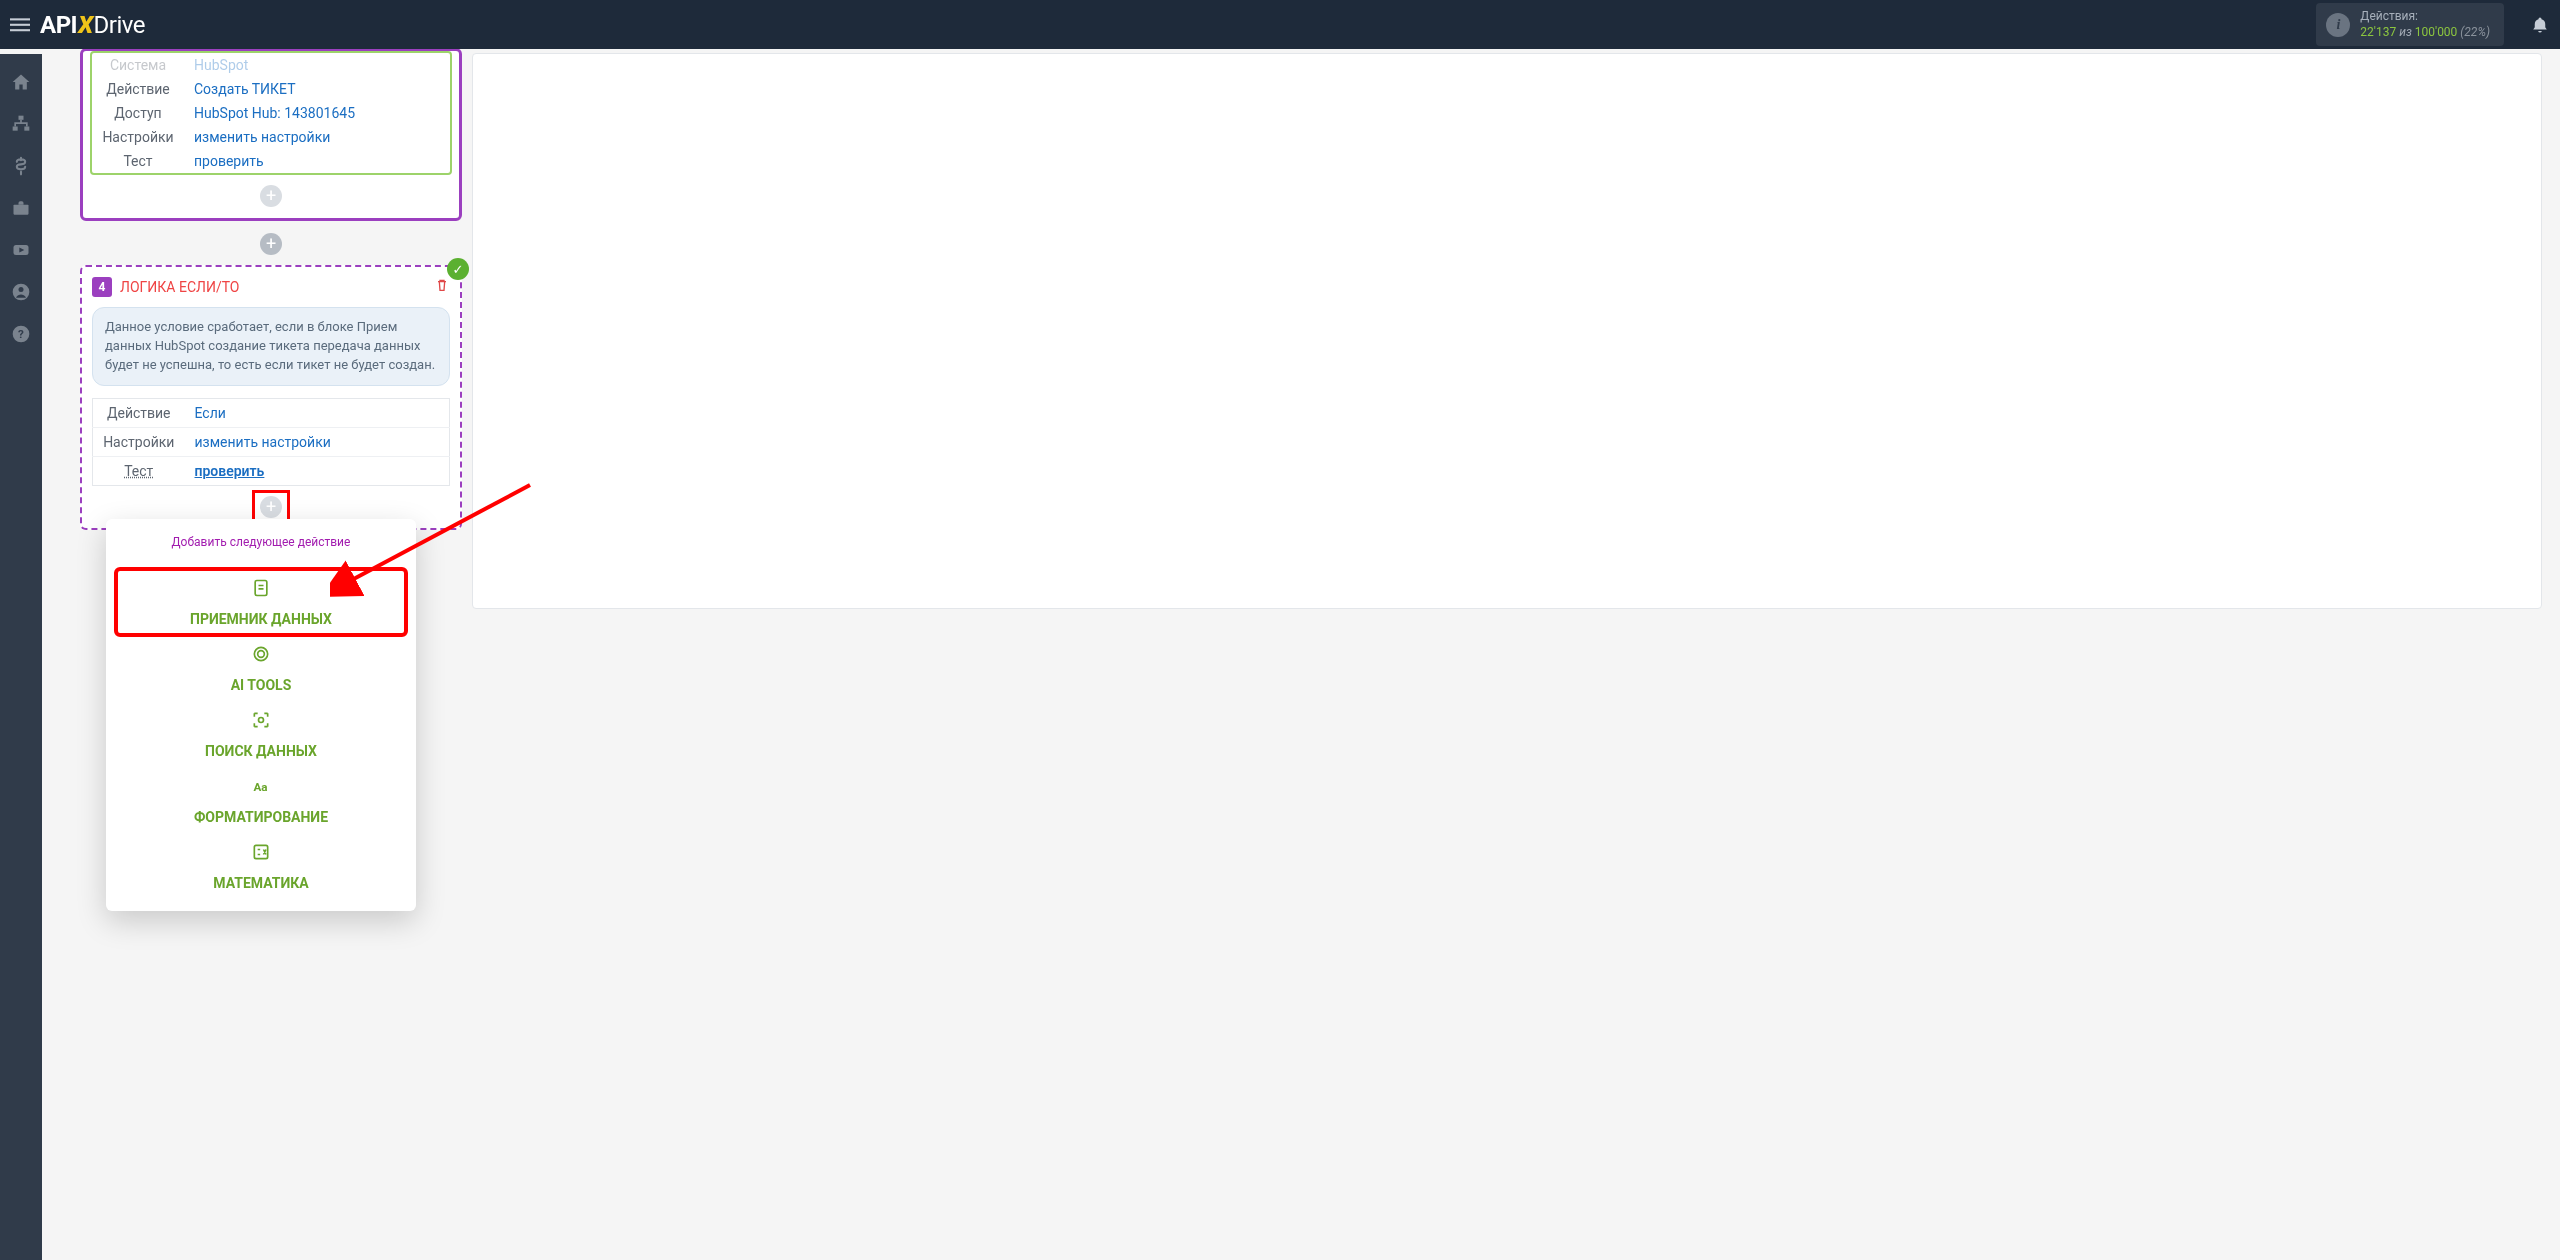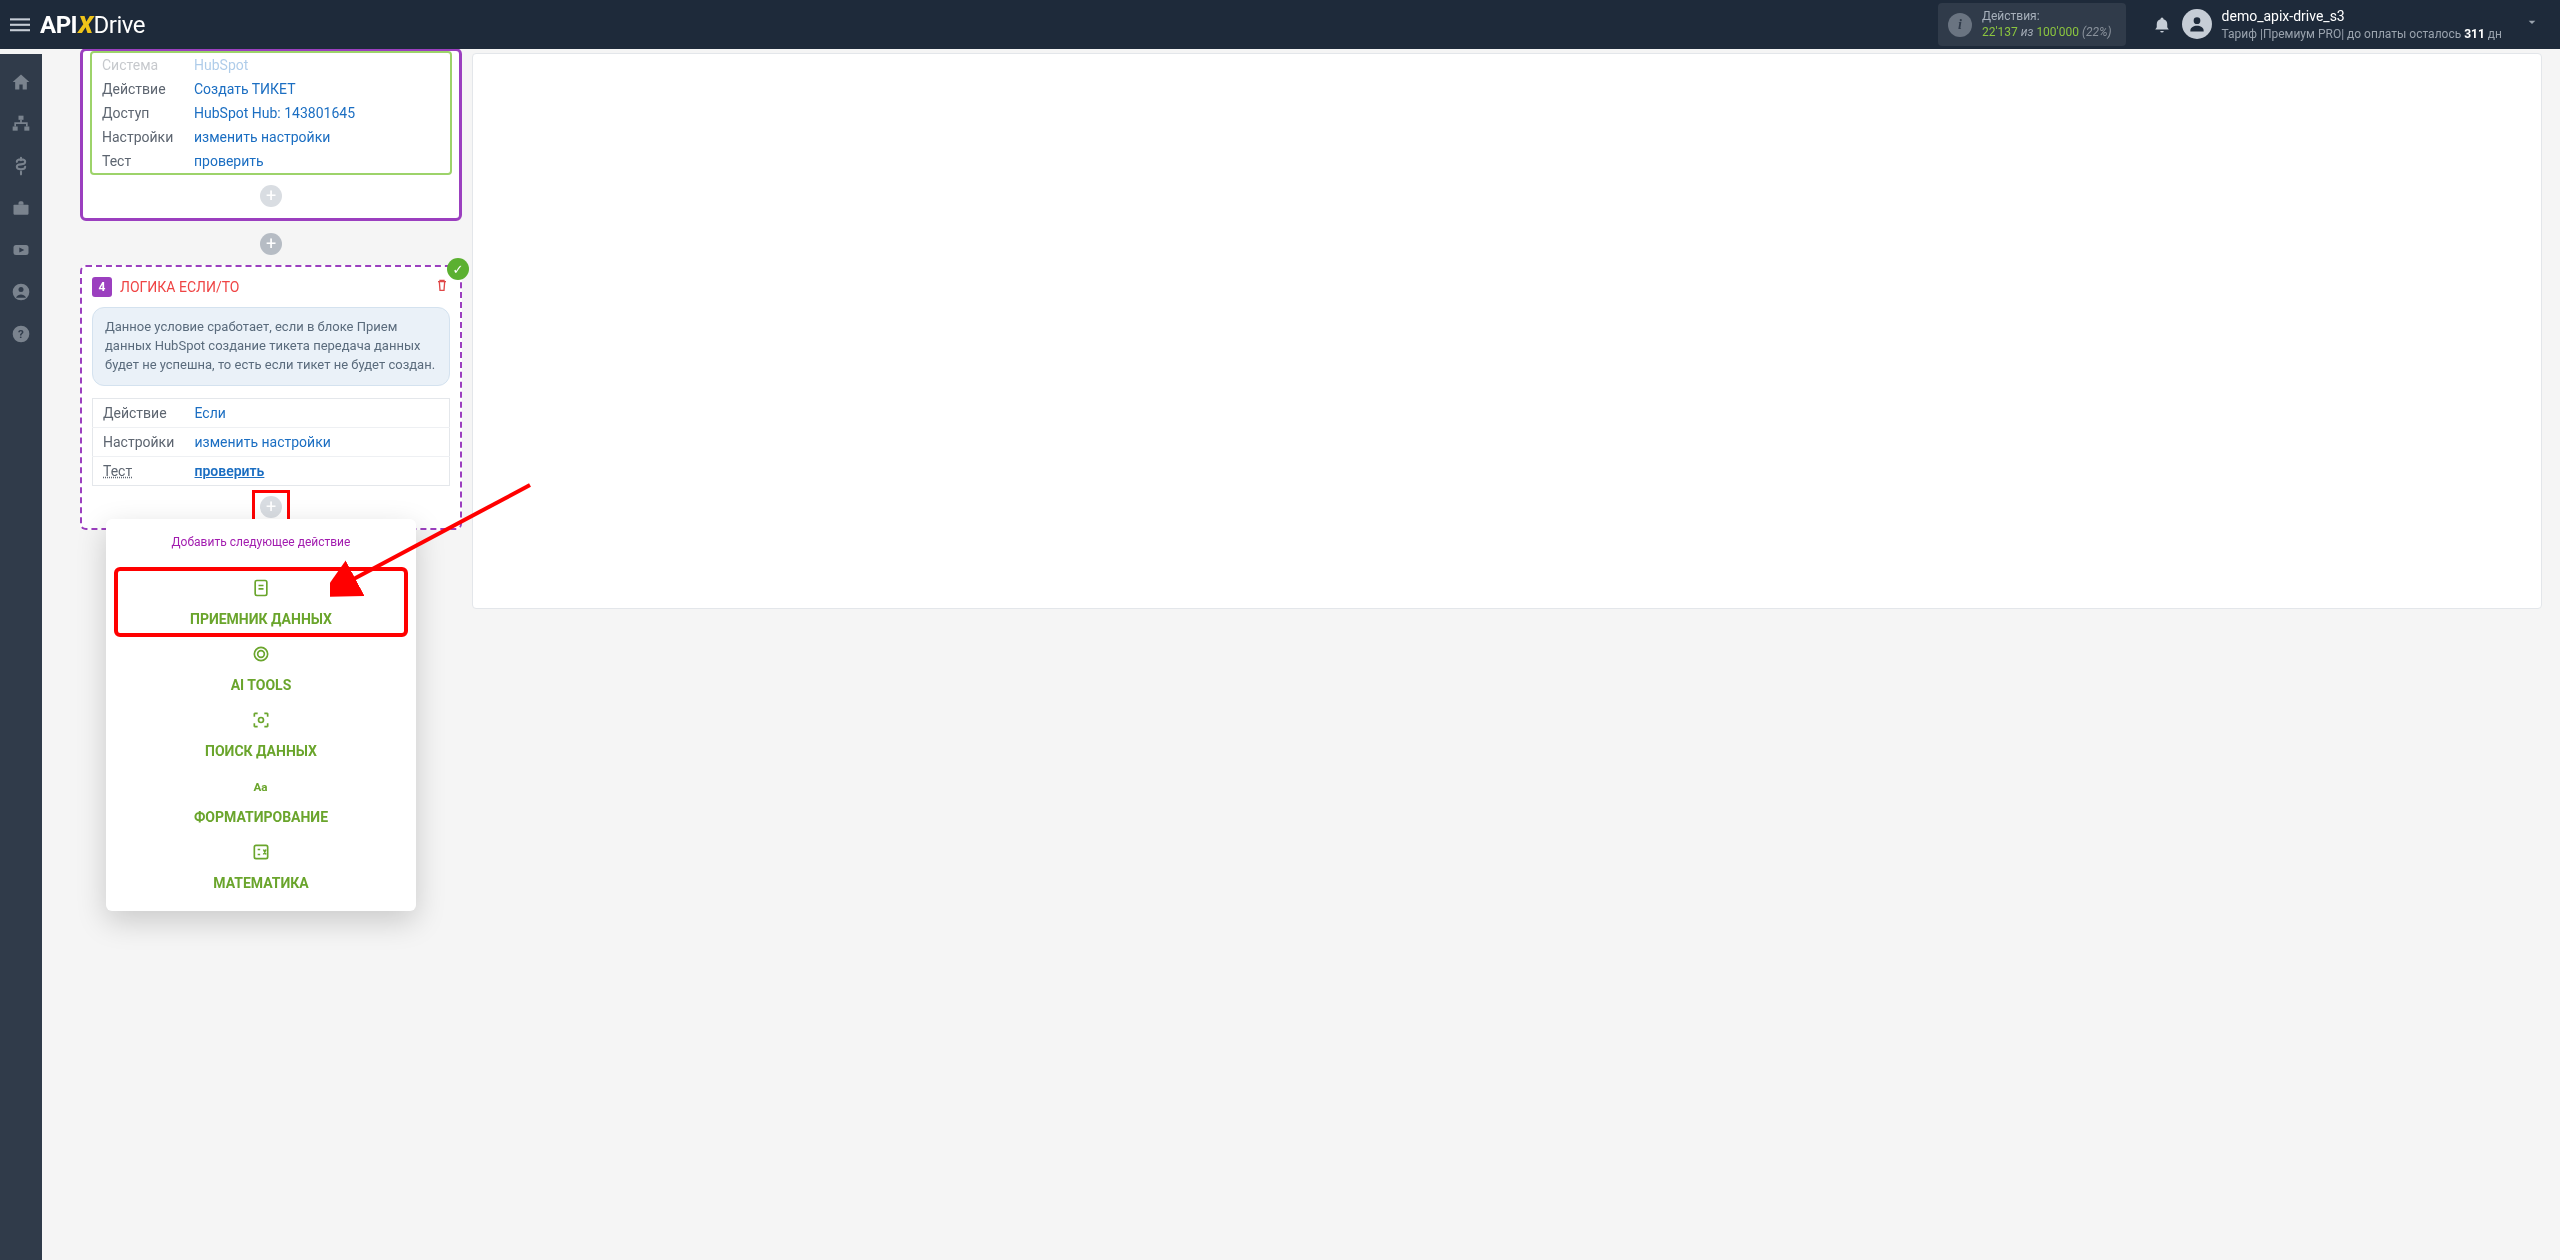--- a/index.html
+++ b/index.html
@@ -38,21 +38,21 @@
 .main { position: absolute; top: 54px; left: 42px; right: 0; bottom: 0; display: flex; }
 .left-col { width: 420px; padding: 0 0 0 38px; }
 .right-col { flex: 1; padding: 0 18px 0 10px; }
 .right-panel { background: #fff; border: 1px solid #e3e6ea; border-radius: 4px; width: 100%; height: 556px; margin-top: -1px; }
 
 
 .outer-purple { border: 3px solid #9b3fbf; border-radius: 6px; background: #fff; padding: 0 7px 7px 7px; position: relative; margin-bottom: 12px; }
 .green-box { border: 2px solid #9dd36a; border-radius: 4px; background: #fff; padding: 0; }
 .kv-table { width: 100%; border-collapse: collapse; }
 .kv-table td { padding: 4px 10px; font-size: 14px; vertical-align: top; }
-.kv-table td.key { color: #5d6570; width: 92px; }
+.kv-table td.key { color: #5d6570; width: 92px; text-align: center; }
 .kv-table td.val a, .kv-table td.val span { color: #1b6ec2; text-decoration: none; cursor: pointer; }
 .add-row { display: flex; justify-content: center; padding: 10px 0 4px 0; }
 .add-btn { width: 22px; height: 22px; border-radius: 50%; background: #d9dde2; color: #fff; font-size: 18px; line-height: 20px; display: flex; align-items: center; justify-content: center; cursor: pointer; }
 
 .mid-add { display: flex; justify-content: center; margin: 6px 0 10px 0; }
 .mid-add .add-btn { background: #b6bcc4; }
 
 
 .logic-outer { border: 2px dashed #9b3fbf; border-radius: 6px; background: #fff; padding: 10px; position: relative; }
 .logic-outer .check-badge { position: absolute; top: -9px; right: -9px; width: 22px; height: 22px; border-radius: 50%; background: #5bb030; color: #fff; display: flex; align-items: center; justify-content: center; font-size: 13px; }
@@ -110,37 +110,20 @@
         <span class="iz">из</span>
         <span class="count2">100'000</span>
         <span class="pct">(22%)</span>
       </div>
     </div>
   </div>
   <div class="bell">
     <svg viewBox="0 0 24 24" width="18" height="18" fill="currentColor">
         <path d="M12 2a2 2 0 0 1 2 2v.29A7 7 0 0 1 19 11v4l2 3H3l2-3v-4a7 7 0 0 1 5-6.71V4a2 2 0 0 1 2-2zm0 20a2.5 2.5 0 0 0 2.45-2h-4.9A2.5 2.5 0 0 0 12 22z"></path>
       </svg>
-  </div>
-  <div class="user-block">
-    <div class="avatar">
-      <svg viewBox="0 0 24 24" width="20" height="20" fill="currentColor">
-          <circle cx="12" cy="8" r="4"></circle>
-          <path d="M4 20c0-4 4-6 8-6s8 2 8 6v1H4z"></path>
-        </svg>
-    </div>
-    <div class="user-texts">
-      <div class="uname">demo_apix-drive_s3</div>
-      <div class="plan"><span>Тариф |Премиум PRO| до оплаты осталось </span><b style="color:#fff">311</b><span> дн</span></div>
-    </div>
-    <div class="chevron">
-      <svg viewBox="0 0 24 24" width="16" height="16" fill="currentColor">
-          <path d="M7 10l5 5 5-5z"></path>
-        </svg>
-    </div>
   </div>
 </div>
 
 <div class="sidebar">
   <div class="side-item">
       <svg viewBox="0 0 24 24">
         <path d="M12 3l10 9h-3v9h-5v-6h-4v6H5v-9H2z"></path>
       </svg>
     </div>
   <div class="side-item">

